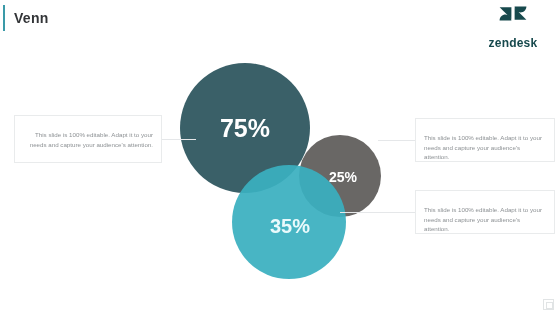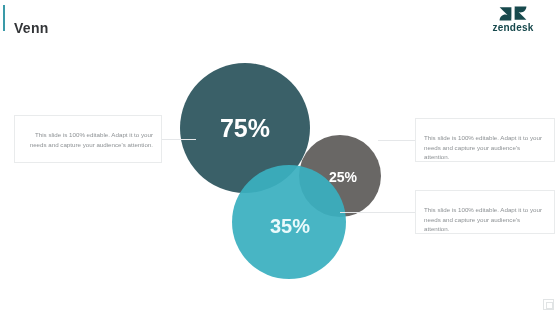--- a/index.html
+++ b/index.html
@@ -16,33 +16,32 @@
     position:absolute; left:0; top:0; width:560px; height:38px;
   }
   .header-accent {
     position:absolute; left:3px; top:5px; width:2px; height:26px;
     background:#3a9aa8;
   }
   .page-title {
     position:absolute; left:14px; top:10px;
     font-size:14px; font-weight:bold; color:#333538;
     letter-spacing:.3px;
-    margin-top:10px;
   }
 
   
   .logo {
     position:absolute; right:14px; top:6px;
     width:66px; text-align:center;
   }
   .logo-mark { display:block; height:15px; }
   .logo-mark svg { height:15px; display:block; margin:0 auto; }
   .logo-word {
-    display:block; font-size:10px; font-weight:bold;
-    color:#17494d; letter-spacing:.2px; margin-top:1px;
+    display:block; font-size:12px; font-weight:bold;
+    color:#17494d; letter-spacing:.2px; margin-top:15px;
   }
 
   
   .venn {
     position:absolute; left:0; top:38px; width:458px; height:258px;
   }
   .venn svg { display:block; }
 
   
   .callout {

